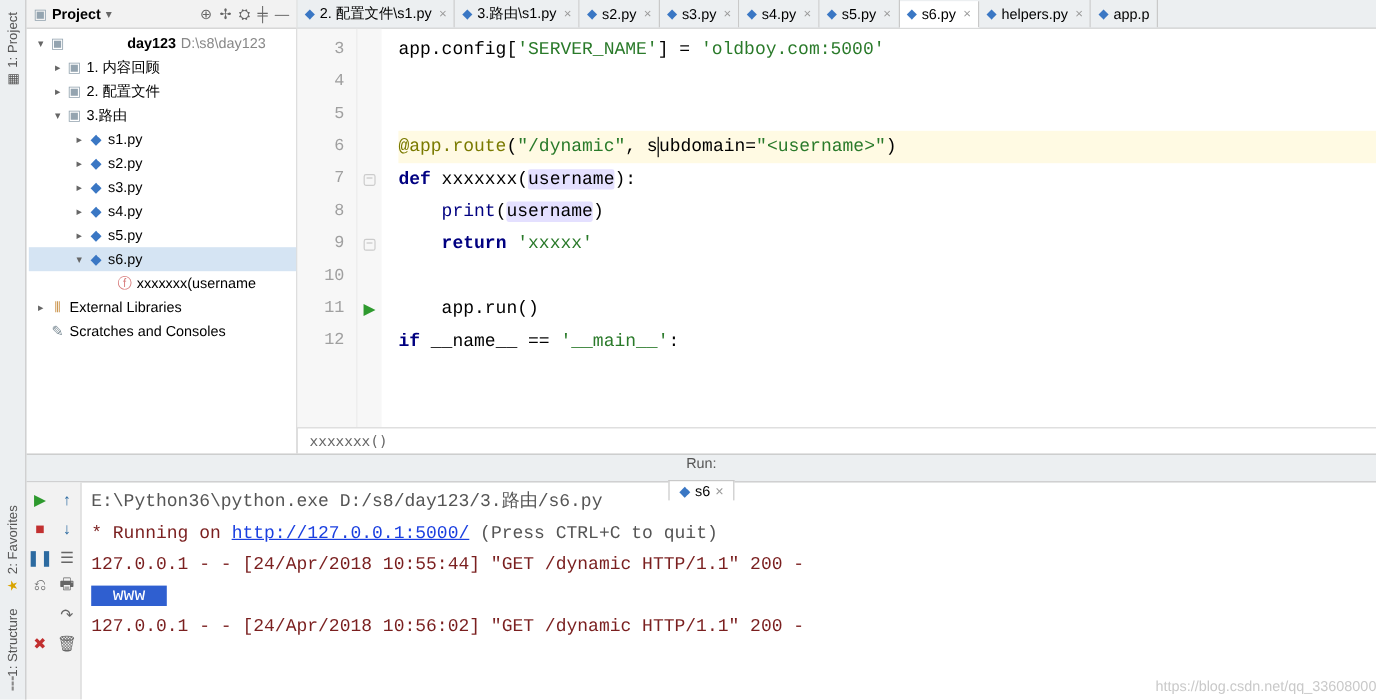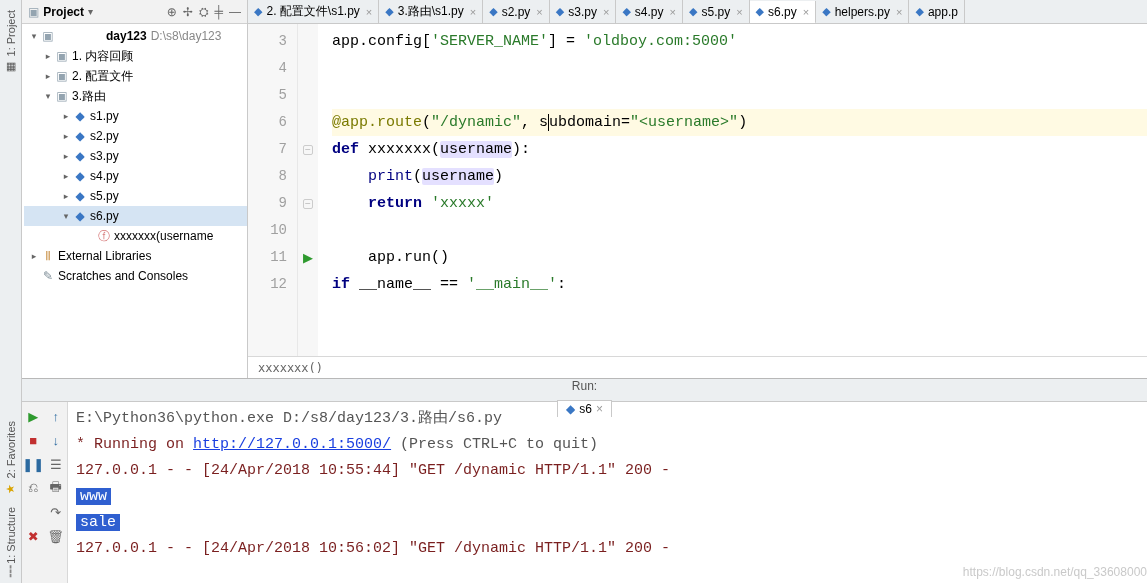--- a/index.html
+++ b/index.html
@@ -69,21 +69,21 @@
   .run-body{ flex:1; display:flex; min-height:0;}
   .run-toolbar{ width:46px; background:#f2f2f2; border-right:1px solid #d8d8d8; display:grid; grid-template-columns:1fr 1fr; grid-auto-rows:24px; padding-top:2px;}
   .run-toolbar div{ display:flex; align-items:center; justify-content:center; font-size:13px; cursor:pointer;}
   .rt-play{ color:#2e9a2e;} .rt-stop{ color:#c23030;} .rt-pause{color:#2c6aa0;} .rt-up{color:#2c6aa0;} .rt-down{color:#2c6aa0;} .rt-x{color:#c23030;} .rt-wrap{color:#666;} .rt-print{color:#666;} .rt-sel{color:#666;}
   .console{ flex:1; font-family:"Consolas","Courier New",monospace; font-size:15px; padding:4px 8px; overflow:hidden; line-height:26px;}
   .c-cmd{ color:#555;}
   .c-star{ color:#7a1f1f;}
   .c-link{ color:#1a3fe0; text-decoration:underline; cursor:pointer;}
   .c-log{ color:#7a1f1f;}
   .c-out{ color:#000;}
-  .c-hl{ background:#2f5fd0; color:#fff; padding:0 4px;}
+  .c-hl{ background:#2f5fd0; color:#fff; padding:0 18px;}
   .watermark{ position:absolute; right:0; bottom:4px; color:#c9c9c9; font-size:12px; font-family:Arial;}
 </style>
 </head>
 <body>
 
 <div class="left-strip">
   <div class="vtab"><span class="ico">▦</span><span>1: Project</span></div>
   <div style="flex:1"></div>
   <div class="vtab fav"><span class="ico">★</span><span>2: Favorites</span></div>
   <div class="vtab struct"><span class="ico">┇</span><span>1: Structure</span></div>
@@ -293,20 +293,19 @@
         <div></div>
         <div class="rt-wrap">↷</div>
         <div class="rt-x">✖</div>
         <div class="rt-wrap">🗑</div>
       </div>
       <div class="console">
         <div class="c-cmd">E:\Python36\python.exe D:/s8/day123/3.路由/s6.py</div>
         <div><span class="c-star"> * Running on </span><span class="c-link">http://127.0.0.1:5000/</span><span class="c-cmd"> (Press CTRL+C to quit)</span></div>
         <div class="c-log">127.0.0.1 - - [24/Apr/2018 10:55:44] "GET /dynamic HTTP/1.1" 200 -</div>
         <div class="c-out"><span class="c-hl">www</span></div>
-        <div class="c-out"><span class="c-hl">sale</span></div>
         <div class="c-log">127.0.0.1 - - [24/Apr/2018 10:56:02] "GET /dynamic HTTP/1.1" 200 -</div>
       </div>
     </div>
   </div>
 </div>
 
 <div class="watermark">https://blog.csdn.net/qq_33608000</div>
 
 </body></html>

